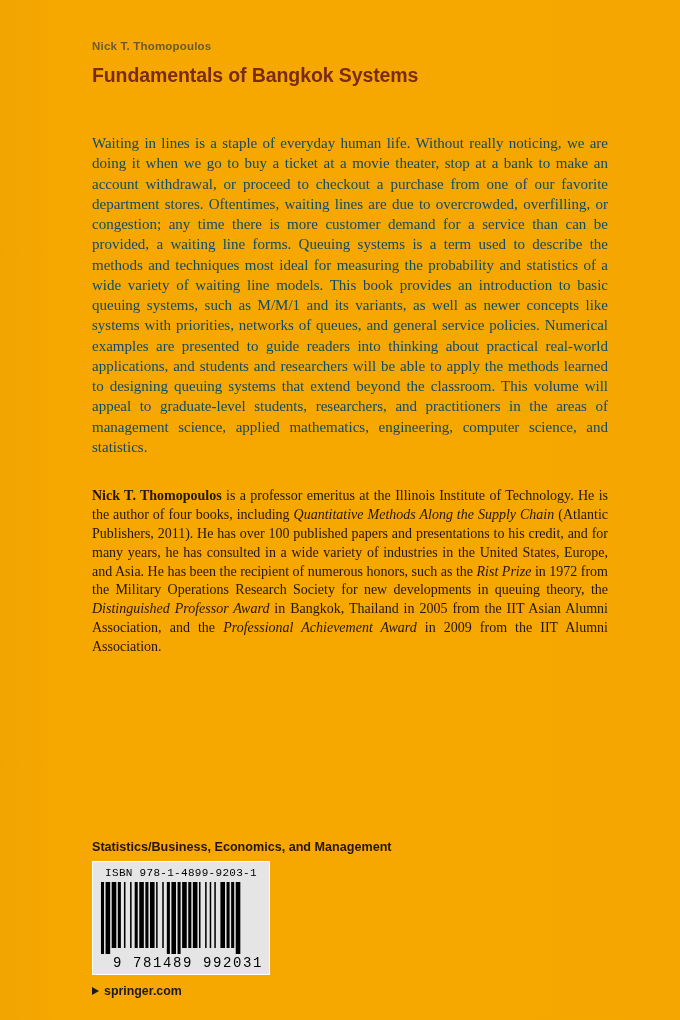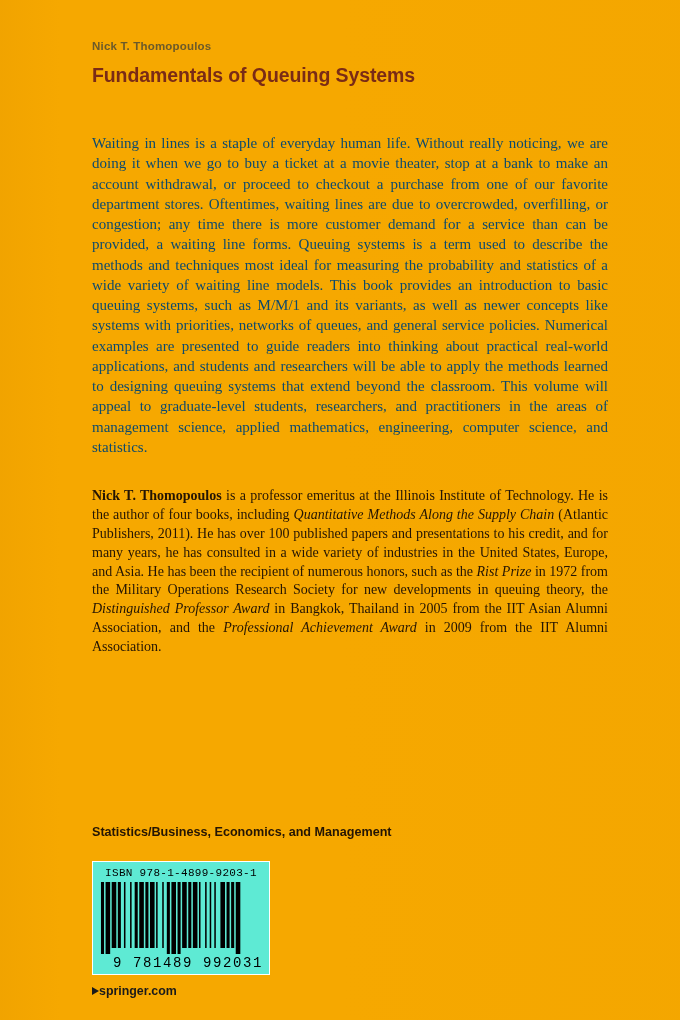--- a/index.html
+++ b/index.html
@@ -77,25 +77,25 @@
     position: absolute;
     left: 92px;
     right: 72px;
     bottom: 22px;
   }
   .category {
     font-family: "Liberation Sans", sans-serif;
     font-size: 12.6px;
     font-weight: 700;
     color: #241504;
-    margin-bottom: 22px;
+    margin-bottom: 7px;
   }
   .barcode-box {
     width: 178px;
-    background: #5eead4;
+    background: #e5e5e5;
     border: 1px solid #ffffff;
     padding: 4px 6px 3px 6px;
     box-sizing: border-box;
   }
   .isbn-text {
     font-family: "Liberation Mono", monospace;
     font-size: 11px;
     letter-spacing: 0.3px;
     color: #000;
     text-align: center;
@@ -117,38 +117,39 @@
     white-space: nowrap;
   }
   .springer {
     margin-top: 9px;
     font-family: "Liberation Sans", sans-serif;
     font-size: 12.4px;
     font-weight: 700;
     color: #1a1a1a;
     display: flex;
     align-items: center;
+    gap: 5px;
   }
   .tri {
     width: 0; height: 0;
     border-left: 7px solid #1a1a1a;
     border-top: 4.5px solid transparent;
     border-bottom: 4.5px solid transparent;
     display: inline-block;
   }
 </style>
 </head>
 <body>
 
 <div class="page">
   <div class="sheen"></div>
 
   <div class="content">
     <div class="author-top">Nick T. Thomopoulos</div>
-    <div class="title">Fundamentals of Queuing Systems</div>
+    <div class="title">Fundamentals of Bangkok Systems</div>
 
     <div class="blurb">Waiting in lines is a staple of everyday human life. Without really noticing, we are doing it when we go to buy a ticket at a movie theater, stop at a bank to make an account withdrawal, or proceed to checkout a purchase from one of our favorite department stores. Oftentimes, waiting lines are due to overcrowded, overfilling, or congestion; any time there is more customer demand for a service than can be provided, a waiting line forms. Queuing systems is a term used to describe the methods and techniques most ideal for measuring the probability and statistics of a wide variety of waiting line models. This book provides an introduction to basic queuing systems, such as M/M/1 and its variants, as well as newer concepts like systems with priorities, networks of queues, and general service policies. Numerical examples are presented to guide readers into thinking about practical real-world applications, and students and researchers will be able to apply the methods learned to designing queuing systems that extend beyond the classroom. This volume will appeal to graduate-level students, researchers, and practitioners in the areas of management science, applied mathematics, engineering, computer science, and statistics.</div>
 
     <div class="bio"><b>Nick T. Thomopoulos</b><span> is a professor emeritus at the Illinois Institute of Technology. He is the author of four books, including </span><i>Quantitative Methods Along the Supply Chain</i><span> (Atlantic Publishers, 2011). He has over 100 published papers and presentations to his credit, and for many years, he has consulted in a wide variety of industries in the United States, Europe, and Asia. He has been the recipient of numerous honors, such as the </span><i>Rist Prize</i><span> in 1972 from the Military Operations Research Society for new developments in queuing theory, the </span><i>Distinguished Professor Award</i><span> in Bangkok, Thailand in 2005 from the IIT Asian Alumni Association, and the </span><i>Professional Achievement Award</i><span> in 2009 from the IIT Alumni Association.</span></div>
   </div>
 
   <div class="footer">
     <div class="category">Statistics/Business, Economics, and Management</div>
 
     <div class="barcode-box">

